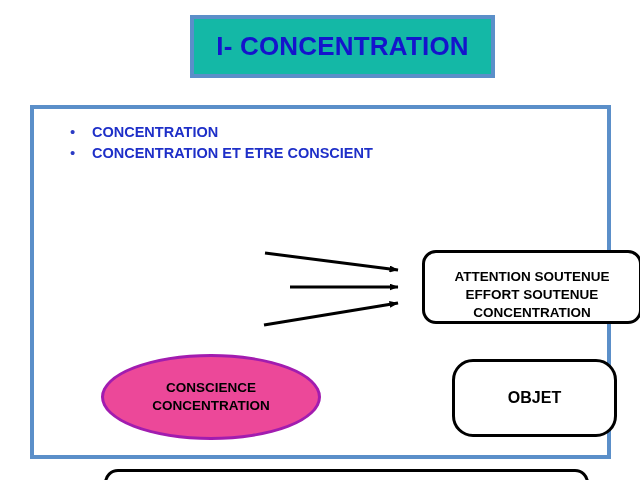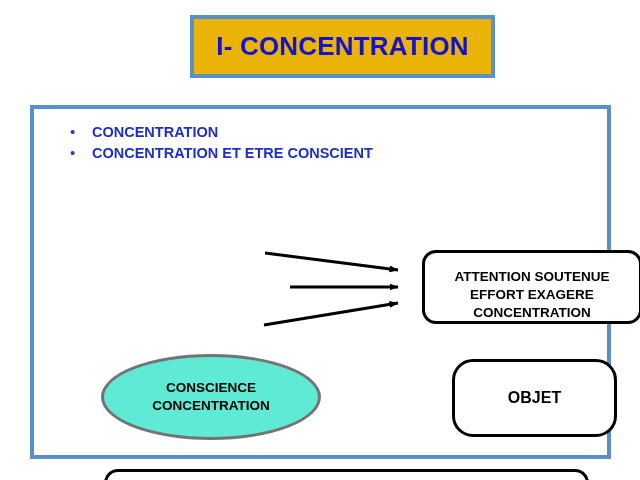--- a/index.html
+++ b/index.html
@@ -17,21 +17,21 @@
   }
 
   
   #title-box {
     position: absolute;
     left: 190px;
     top: 15px;
     width: 305px;
     height: 63px;
     border: 4px solid #5B8FC9;
-    background: #eab308;
+    background: #14b8a6;
     box-sizing: border-box;
     display: flex;
     align-items: center;
     justify-content: center;
   }
   #title-text {
     color: #1414CC;
     font-size: 26px;
     font-weight: bold;
     letter-spacing: 0.2px;
@@ -127,23 +127,23 @@
     padding: 0 14px;
   }
 
   
   #conscience-ellipse {
     position: absolute;
     left: 67px;
     top: 245px;
     width: 220px;
     height: 86px;
-    border: 3px solid #737373;
+    border: 3px solid #a21caf;
     border-radius: 50%;
-    background: #5eead4;
+    background: #ec4899;
     box-sizing: border-box;
     display: flex;
     align-items: center;
     justify-content: center;
     text-align: center;
   }
   #conscience-label {
     color: #000000;
     font-size: 13.5px;
     font-weight: bold;
@@ -189,21 +189,21 @@
         </marker>
       </defs>
       <line x1="231" y1="144" x2="364" y2="161" stroke="#000000" stroke-width="3" marker-end="url(#arrowhead)"></line>
       <line x1="256" y1="178" x2="364" y2="178" stroke="#000000" stroke-width="3" marker-end="url(#arrowhead)"></line>
       <line x1="230" y1="216" x2="364" y2="194" stroke="#000000" stroke-width="3" marker-end="url(#arrowhead)"></line>
     </svg>
 
     <div class="shape-box" id="attention-box">
       <div class="lines">
         <div>ATTENTION SOUTENUE</div>
-        <div>EFFORT EXAGERE</div>
+        <div>EFFORT SOUTENUE</div>
         <div>CONCENTRATION</div>
       </div>
     </div>
 
     <div id="conscience-ellipse">
       <div id="conscience-label">
         <div>CONSCIENCE</div>
         <div>CONCENTRATION</div>
       </div>
     </div>

